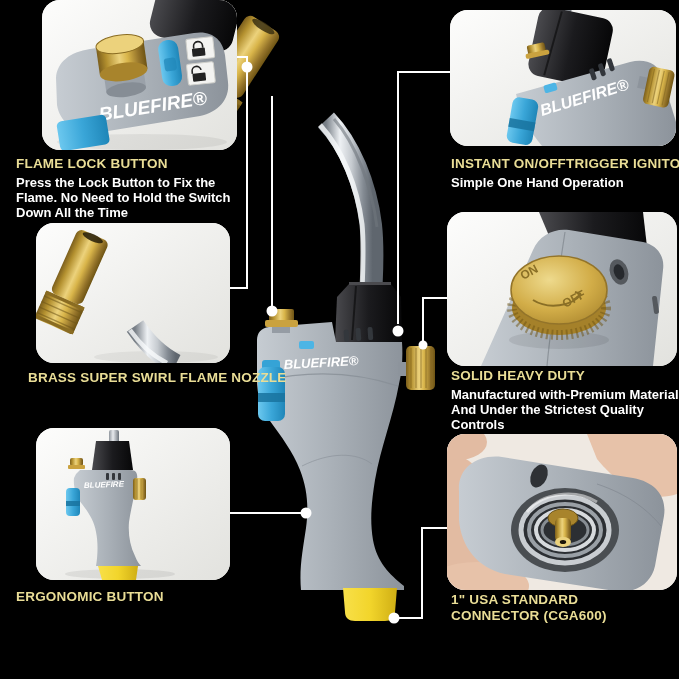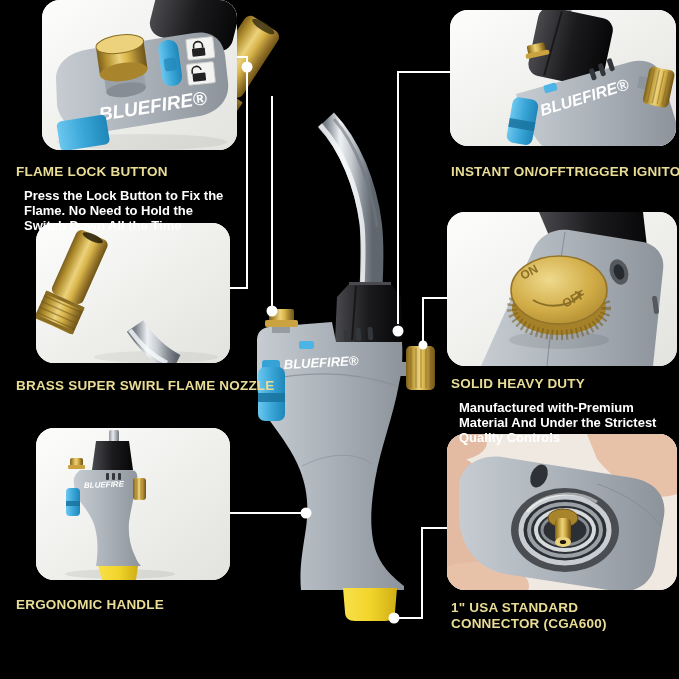--- a/index.html
+++ b/index.html
@@ -2,24 +2,24 @@
 <html><head>
 <meta charset="utf-8">
 <style>
   html,body{margin:0;padding:0;background:#000;}
   #stage{position:relative;width:679px;height:679px;background:#000;overflow:hidden;
          font-family:"Liberation Sans",sans-serif;}
   svg{display:block}
   .layer{position:absolute;left:0;top:0;pointer-events:none;}
   .photo{position:absolute;border-radius:18px;overflow:hidden;background:#f4f4f2;}
   .callout{position:absolute;}
-  .callout h3{margin:8px 0 3px 0;font-size:13.5px;line-height:1.15;font-weight:700;
+  .callout h3{margin:0 0 3px 0;font-size:13.5px;line-height:1.15;font-weight:700;
               color:#e9dd96;letter-spacing:.2px;white-space:nowrap;}
   .callout.wrap h3{white-space:normal;}
-  .callout p{margin:8px;font-size:13px;line-height:1.18;font-weight:700;color:#fff;}
+  .callout p{margin:0;font-size:13px;line-height:1.18;font-weight:700;color:#fff;}
   .callout p:empty{display:none;}
   .hiddefs{position:absolute;width:0;height:0;overflow:hidden;}
 </style>
 </head>
 <body>
 
 <div id="stage">
 
   <svg class="hiddefs" aria-hidden="true">
     <defs>
@@ -349,33 +349,34 @@
     </svg>
   </div>
 
   <div class="callout" style="left:16px;top:156px;width:228px">
     <h3>FLAME LOCK BUTTON</h3>
     <p>Press the Lock Button to Fix the Flame. No Need to Hold the Switch Down All the Time</p>
   </div>
 
   <div class="callout" style="left:451px;top:156px;width:226px">
     <h3>INSTANT ON/OFFTRIGGER IGNITOR</h3>
-  </div>
-
-  <div class="callout" style="left:16px;top:370px;width:212px">
+    <p>Simple One Hand Operation</p>
+  </div>
+
+  <div class="callout" style="left:28px;top:370px;width:212px">
     <h3>BRASS SUPER SWIRL FLAME NOZZLE</h3>
   </div>
 
   <div class="callout" style="left:451px;top:368px;width:232px">
     <h3>SOLID HEAVY DUTY</h3>
     <p>Manufactured with-Premium Material And Under the Strictest Quality Controls</p>
   </div>
 
   <div class="callout" style="left:16px;top:589px;width:242px">
-    <h3>ERGONOMIC HANDLE</h3>
+    <h3>ERGONOMIC BUTTON</h3>
   </div>
 
   <div class="callout wrap" style="left:451px;top:592px;width:205px">
     <h3>1" USA STANDARD CONNECTOR (CGA600)</h3>
 
   </div>
 
 </div>
 
 </body></html>

